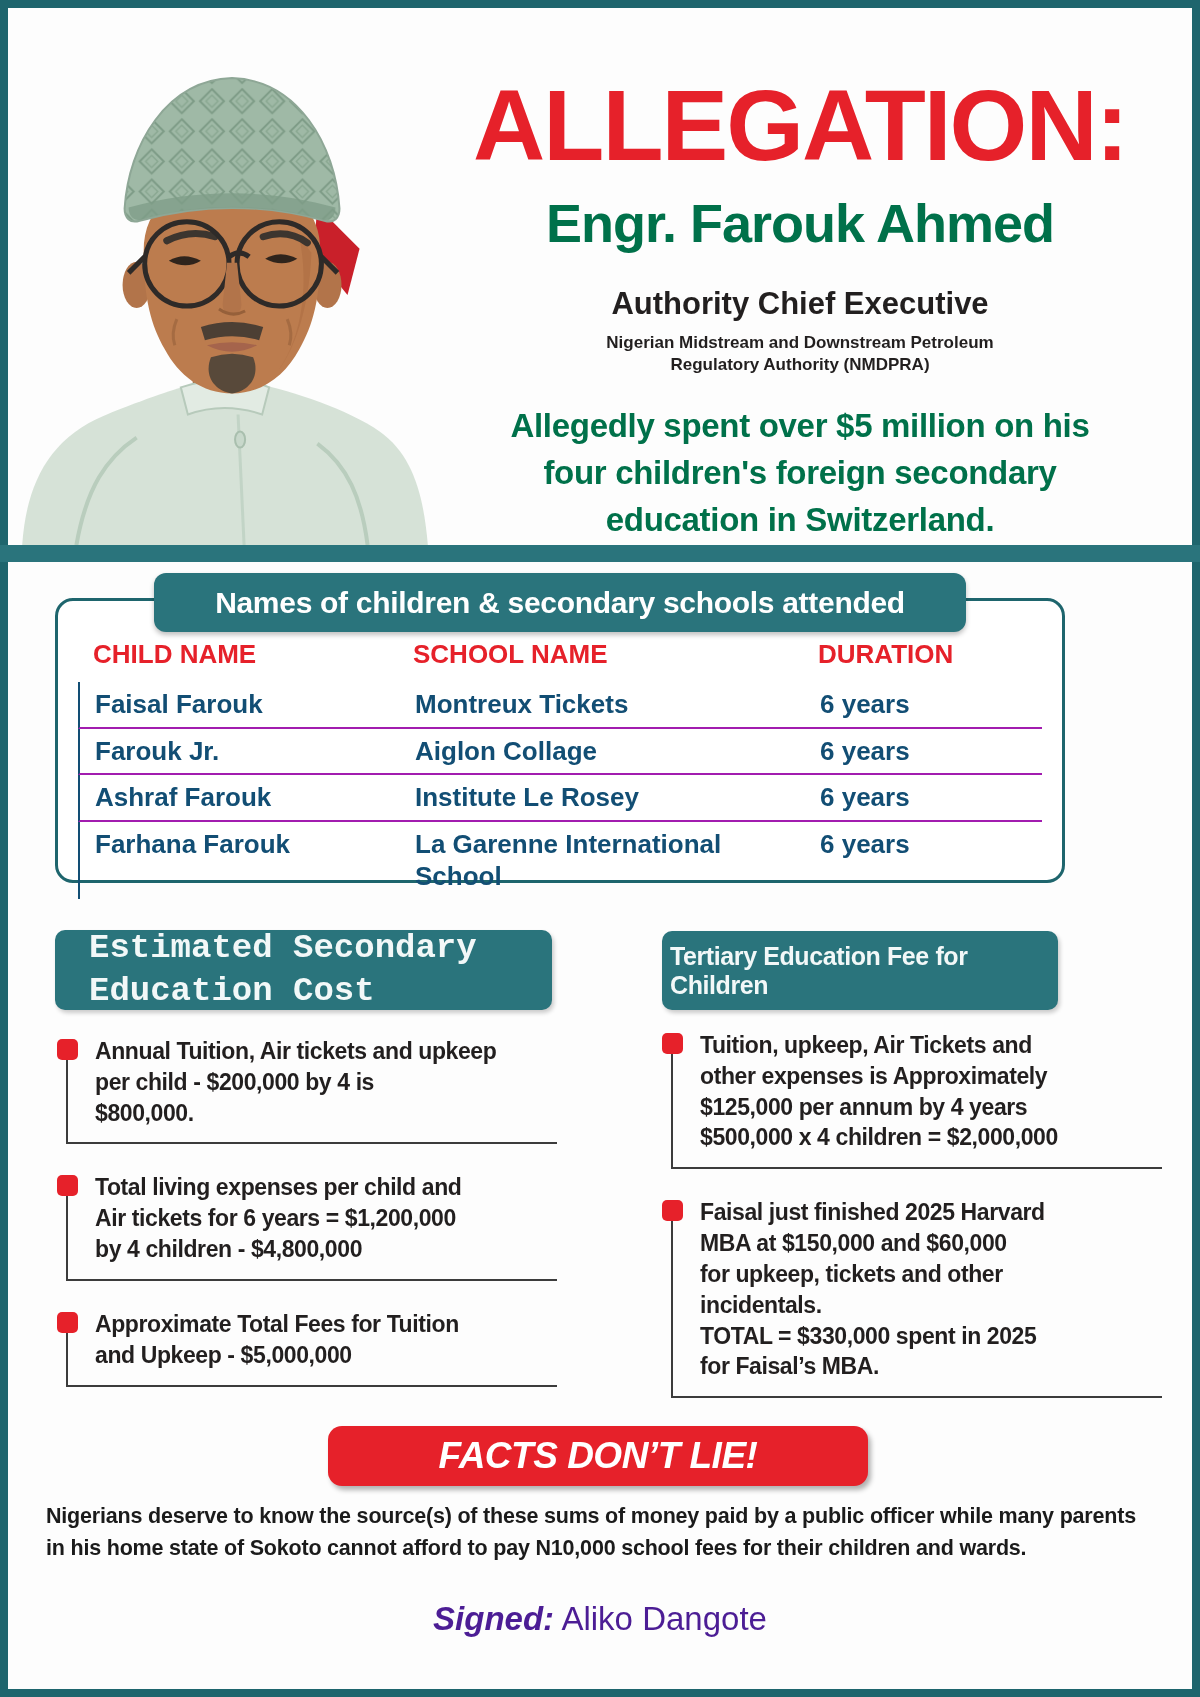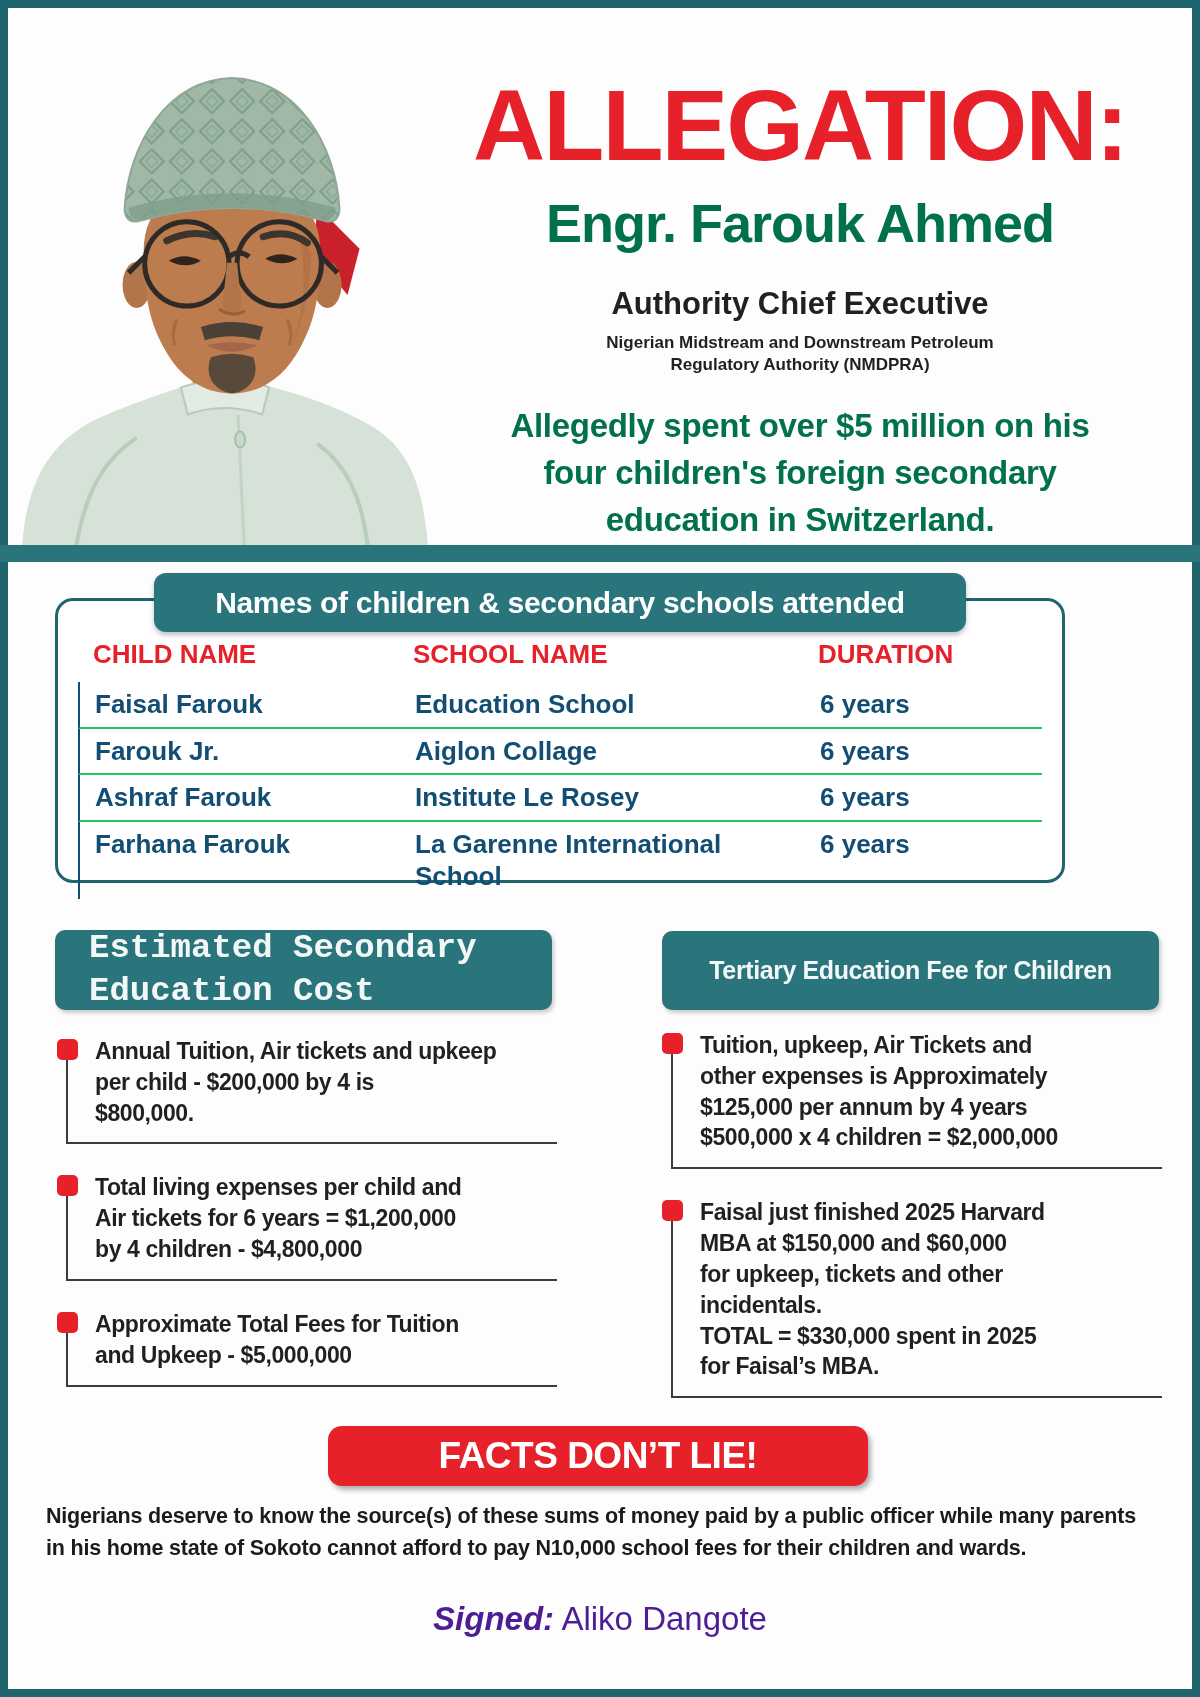--- a/index.html
+++ b/index.html
@@ -17,39 +17,39 @@
   .hero-org{margin-top:10px;font-size:17px;font-weight:700;color:#221f1f;white-space:pre-line;line-height:1.32;}
   .hero-claim{margin-top:26px;font-size:33px;font-weight:700;color:#00714a;white-space:pre-line;line-height:1.42;letter-spacing:-0.3px;}
   .divider{position:absolute;left:0;top:545px;width:100%;height:17px;background:#2a747c;}
   
   .table-card{position:absolute;left:55px;top:598px;width:1010px;height:285px;border:3px solid #1e656d;border-radius:18px;background:#fff;box-sizing:border-box;}
   .table-pill{position:absolute;left:50%;top:-28px;transform:translateX(-50%);width:812px;height:59px;background:#2a747c;border-radius:12px;
     display:flex;align-items:center;justify-content:center;color:#fff;font-size:30px;font-weight:700;letter-spacing:-0.3px;
     box-shadow:0 3px 5px rgba(0,0,0,.25);white-space:nowrap;}
   .table-head{display:grid;grid-template-columns:320px 405px 1fr;margin:38px 20px 0;padding-left:15px;color:#e6212a;font-weight:700;font-size:26px;}
   .table-rows{margin:12px 20px 0;}
-  .t-row{display:grid;grid-template-columns:320px 405px 1fr;padding:6px 0 6px 15px;border-left:2px solid #124e74;border-bottom:2px solid #22c55e;
+  .t-row{display:grid;grid-template-columns:320px 405px 1fr;padding:6px 0 6px 15px;border-left:2px solid #124e74;border-bottom:2px solid #a21caf;
     color:#124e74;font-weight:700;font-size:26px;line-height:1.25;}
   .t-row:last-child{border-bottom:none;}
   .cell-school{white-space:pre-line;}
   
   .box-title{background:#2a747c;border-radius:10px;color:#f2f8f8;font-weight:700;display:flex;align-items:center;
     box-shadow:2px 3px 4px rgba(0,0,0,.2);box-sizing:border-box;white-space:pre-line;}
   .box-title-left{position:absolute;left:55px;top:930px;width:497px;height:80px;font-size:34px;line-height:1.26;padding-left:34px;font-family:Liberation Mono, monospace;}
-  .box-title-right{position:absolute;left:662px;top:931px;width:497px;height:79px;font-size:25px;justify-content:center;padding:12px 8px;letter-spacing:-0.4px;}
+  .box-title-right{position:absolute;left:662px;top:931px;width:396px;height:79px;font-size:25px;justify-content:center;padding:12px 8px;letter-spacing:-0.4px;}
   .list-left{position:absolute;left:57px;top:1036px;width:500px;}
   .list-right{position:absolute;left:662px;top:1030px;width:500px;}
   .bullet-item{position:relative;padding:0 0 16px 38px;margin-bottom:28px;}
   .bullet-l{position:absolute;left:9px;top:16px;right:0;bottom:0;border-left:2px solid #3c3c3c;border-bottom:2px solid #3c3c3c;}
   .bullet-sq{position:absolute;left:0;top:3px;width:21px;height:21px;background:#e6212a;border-radius:5px;z-index:2;}
   .bullet-text{font-size:23px;font-weight:700;color:#221f1f;line-height:1.34;white-space:pre-line;letter-spacing:-0.4px;}
   
   .facts{position:absolute;left:328px;top:1426px;width:540px;height:60px;background:#e6212a;border-radius:14px;
     display:flex;align-items:center;justify-content:center;color:#fff;font-size:37px;font-weight:700;letter-spacing:-0.5px;
-    box-shadow:3px 4px 5px rgba(0,0,0,.3);}
+    box-shadow:3px 4px 5px rgba(0,0,0,.3);font-style:italic;}
   .footer-p{position:absolute;left:46px;top:1500px;width:1112px;font-size:21.5px;font-weight:700;color:#1b1b1b;line-height:1.5;letter-spacing:-0.2px;}
   .signed{position:absolute;left:0;top:1600px;width:100%;text-align:center;font-size:33px;color:#4c1d95;}
   .signed-label{font-weight:700;font-style:italic;}
   .signed-name{font-weight:400;}
 </style>
 </head>
 <body>
 
 <div class="page">
 
@@ -126,21 +126,21 @@
   <div class="table-card">
     <div class="table-pill">Names of children &amp; secondary schools attended</div>
     <div class="table-head">
       <div>CHILD NAME</div>
       <div>SCHOOL NAME</div>
       <div>DURATION</div>
     </div>
     <div class="table-rows">
       <div class="t-row">
         <div class="cell-child">Faisal Farouk</div>
-        <div class="cell-school">Education School</div>
+        <div class="cell-school">Montreux Tickets</div>
         <div class="cell-duration">6 years</div>
       </div>
       <div class="t-row">
         <div class="cell-child">Farouk Jr.</div>
         <div class="cell-school">Aiglon Collage</div>
         <div class="cell-duration">6 years</div>
       </div>
       <div class="t-row">
         <div class="cell-child">Ashraf Farouk</div>
         <div class="cell-school">Institute Le Rosey</div>

